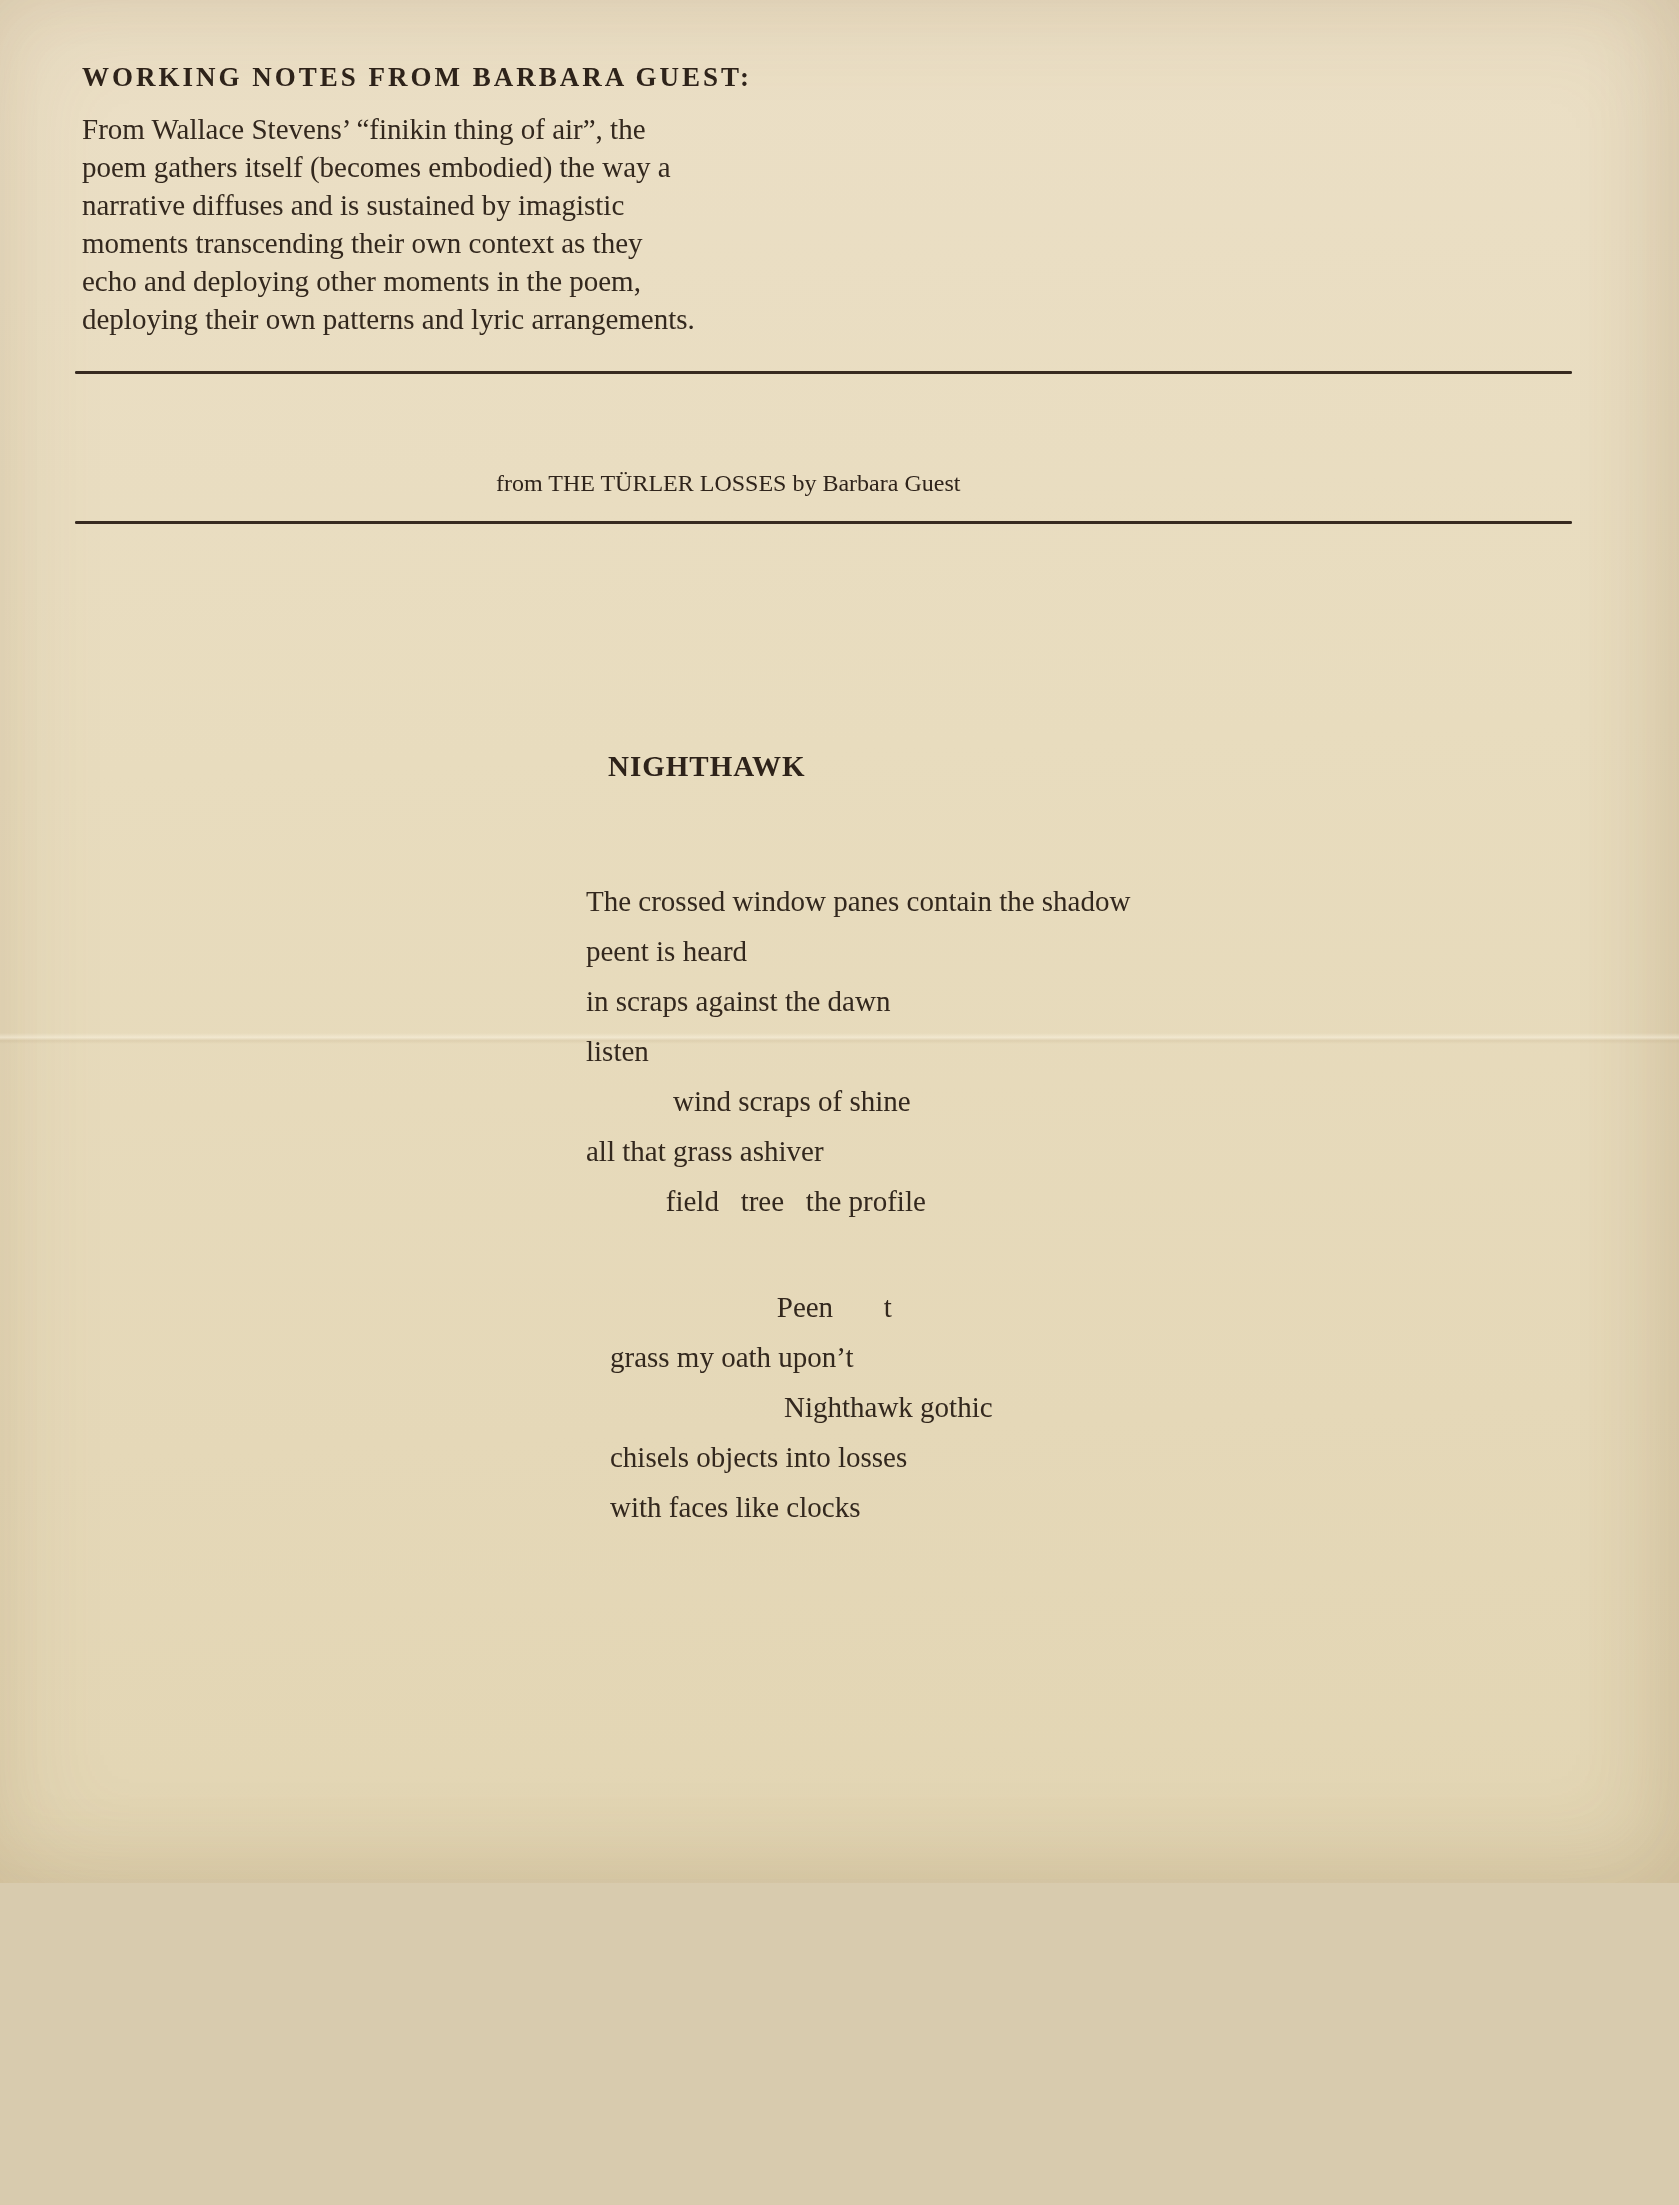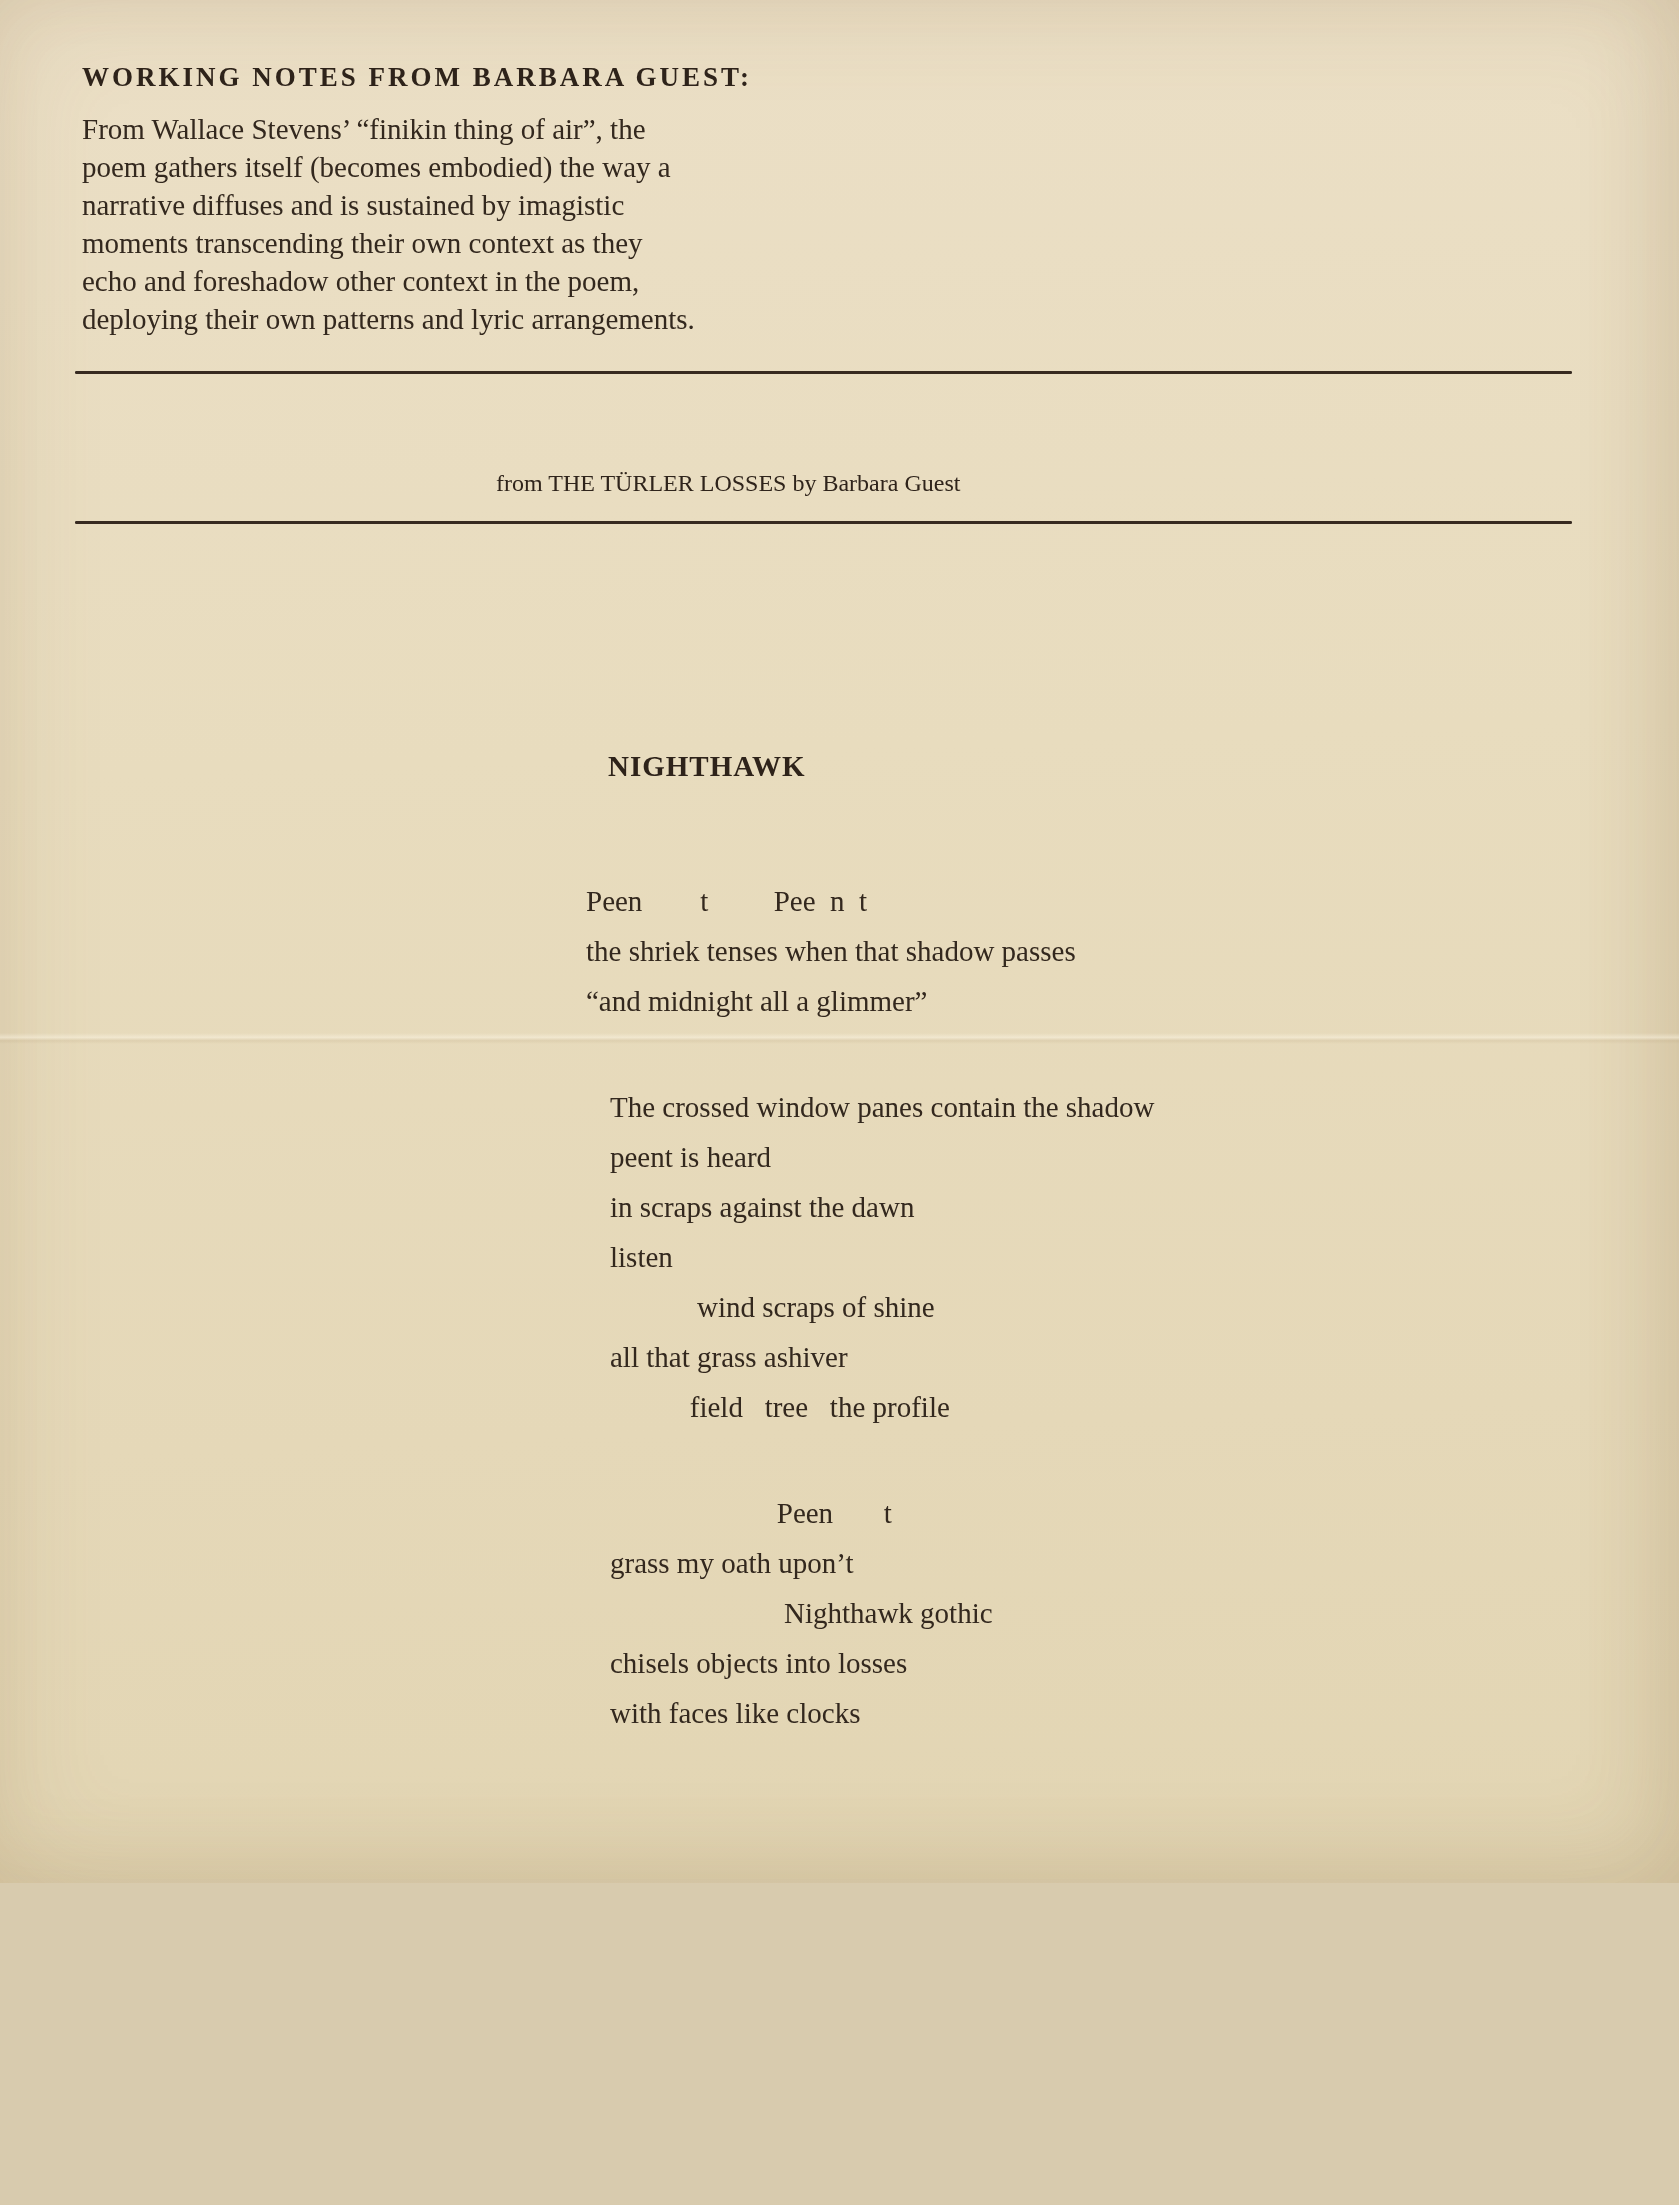--- a/index.html
+++ b/index.html
@@ -114,38 +114,33 @@
 
   <div class="crease"></div>
 
   <h1 class="notes-heading">WORKING NOTES FROM BARBARA GUEST:</h1>
 
   <div class="notes-body">
     <div class="nline">From Wallace Stevens’ “finikin thing of air”, the</div>
     <div class="nline">poem gathers itself (becomes embodied) the way a</div>
     <div class="nline">narrative diffuses and is sustained by imagistic</div>
     <div class="nline">moments transcending their own context as they</div>
-    <div class="nline">echo and foreshadow other context in the poem,</div>
+    <div class="nline">echo and deploying other moments in the poem,</div>
     <div class="nline">deploying their own patterns and lyric arrangements.</div>
   </div>
 
   <div class="rule rule-1"></div>
 
   <div class="pub-title">from THE TÜRLER LOSSES by Barbara Guest</div>
 
   <div class="rule rule-2"></div>
 
   <div class="poem-title">NIGHTHAWK</div>
 
   <div class="poem">
-    <div class="stanza">
-      <div class="pline">Peen        t         Pee  n  t</div>
-      <div class="pline">the shriek tenses when that shadow passes</div>
-      <div class="pline">“and midnight all a glimmer”</div>
-    </div>
     <div class="stanza">
       <div class="pline">The crossed window panes contain the shadow</div>
       <div class="pline">peent is heard</div>
       <div class="pline">in scraps against the dawn</div>
       <div class="pline">listen</div>
       <div class="pline">            wind scraps of shine</div>
       <div class="pline">all that grass ashiver</div>
       <div class="pline">           field   tree   the profile</div>
     </div>
     <div class="stanza">

